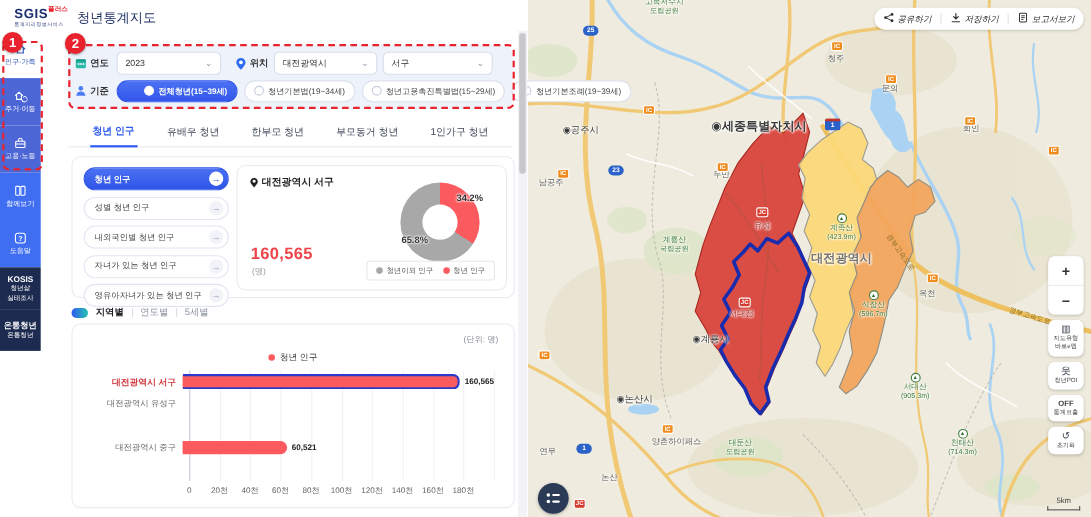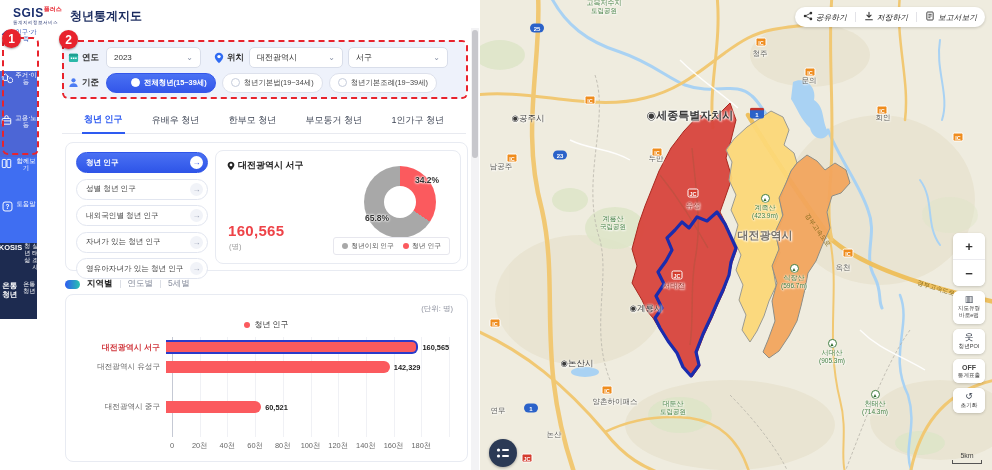--- a/index.html
+++ b/index.html
@@ -6,25 +6,25 @@
   html,body { width:992px; height:470px; overflow:hidden; background:#fff;
     font-family:"Liberation Sans","DejaVu Sans",sans-serif; }
   #stage { position:relative; width:992px; height:470px; overflow:hidden; }
 
   
   .header { position:absolute; left:0; top:0; width:480px; height:28px; background:#fff; z-index:5; }
   .logo { position:absolute; left:13px; top:4px; color:#1b2f6e; line-height:1; }
   .logo-main { font-weight:bold; font-size:12px; letter-spacing:.5px; }
   .logo-plus { font-size:6px; color:#e8232d; vertical-align:super; font-weight:bold; }
   .logo-sub { font-size:4.6px; color:#33407a; letter-spacing:.4px; margin-top:1px; }
-  .app-title { position:absolute; left:70px; top:8px; font-size:12px; font-weight:bold; color:#1a2b5e; }
+  .app-title { position:absolute; left:70px; top:8px; font-size:12px; font-weight:normal; color:#1a2b5e; }
 
   
   .sidebar { position:absolute; left:0; top:28px; width:37px; height:442px; background:#fff; z-index:4; }
-  .sb-item { width:37px; height:43px; display:flex; flex-direction:row; align-items:flex-start; justify-content:center;
+  .sb-item { width:37px; height:43px; display:flex; flex-direction:column; align-items:center; justify-content:center;
     gap:2px; cursor:pointer; text-align:center; }
   .sb-item .sb-label { font-size:6.4px; line-height:1.15; }
   .sb-blue { background:#4c66d6; color:#fff; }
   .sb-bright { background:#3f6ef2; color:#fff; }
   .sb-dark { background:#1d2b50; color:#fff; height:38px; }
   .sb-active { background:#fff; color:#2e4fb2; }
   .sb-icon svg { display:block; }
   .sb-big { font-size:7.5px; font-weight:bold; line-height:1.2; }
   .sb-small { font-size:6px; line-height:1.15; }
 
@@ -439,20 +439,24 @@
             <div class="pill pill-on">
               <span class="rdo"></span>
               <span>전체청년(15~39세)</span>
             </div>
             <div class="pill">
               <span class="rdo"></span>
               <span>청년기본법(19~34세)</span>
             </div>
             <div class="pill">
               <span class="rdo"></span>
+              <span>청년고용촉진특별법(15~29세)</span>
+            </div>
+            <div class="pill">
+              <span class="rdo"></span>
               <span>청년기본조례(19~39세)</span>
             </div>
           </div>
       </div>
     </div>
 
     <div class="tabs" id="tabs">
         <div class="tab tab-on">청년 인구</div>
         <div class="tab">유배우 청년</div>
         <div class="tab">한부모 청년</div>
@@ -541,24 +545,20 @@
           <div class="axis-line"></div>
           <div class="bar-row" style="top: 0px;">
             <div class="bar-label bar-label-hl">대전광역시 서구</div>
             <div class="bar-track">
               <div class="bar bar-hl" style="width: 89.2028%;"></div>
               <div class="bar-val" style="left: calc(89.2028% + 4px);">160,565</div>
             </div>
           </div>
           <div class="bar-row" style="top: 20px;">
             <div class="bar-label">대전광역시 유성구</div>
-            <div class="bar-track">
-              <div class="bar" style="width: 79.0717%;"></div>
-              <div class="bar-val" style="left: calc(79.0717% + 4px);">142,329</div>
-            </div>
           </div>
           <div class="bar-row" style="top: 60px;">
             <div class="bar-label">대전광역시 중구</div>
             <div class="bar-track">
               <div class="bar" style="width: 33.6228%;"></div>
               <div class="bar-val" style="left: calc(33.6228% + 4px);">60,521</div>
             </div>
           </div>
         </div>
       <div class="ticks" id="ticks">

